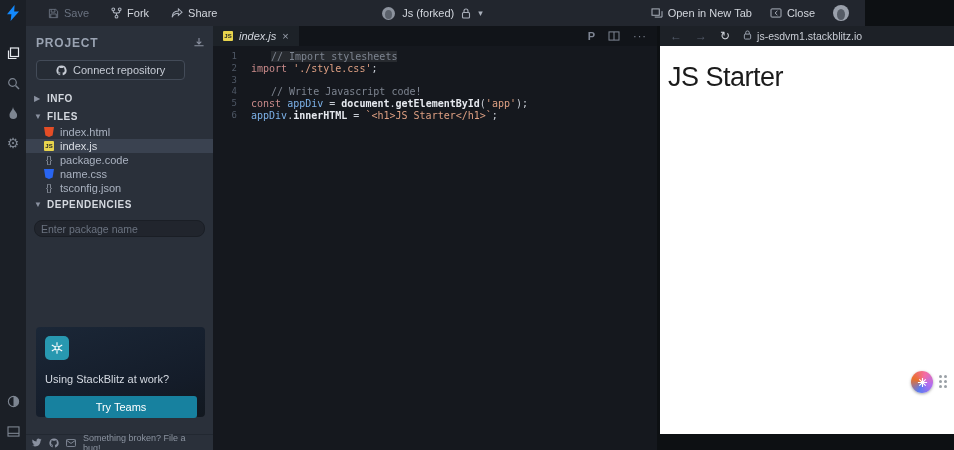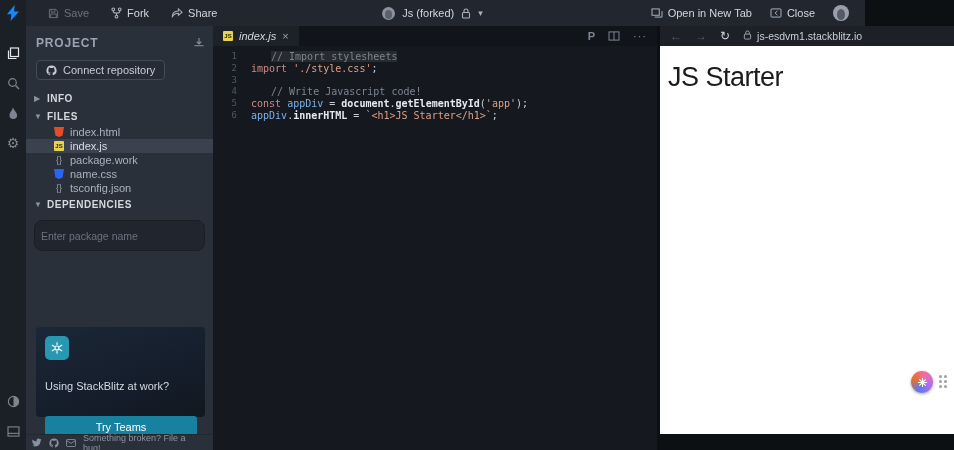--- a/index.html
+++ b/index.html
@@ -35,45 +35,45 @@
   .rail-ic .uni { font-size:14px; line-height:1; }
   #rail-bottom { margin-top:auto; padding-bottom:4px; display:flex; flex-direction:column; align-items:center; }
 
   
   #panel { position:absolute; left:26px; top:26px; width:187px; height:424px; background:#2a303a; }
   #panel-head { display:flex; align-items:center; padding:8px 8px 4px 10px; }
   #panel-title { font-size:12px; font-weight:bold; letter-spacing:.8px; color:#9aa3b2;text-align:right; }
   #dl-icon { margin-left:auto; color:#8a91a0; cursor:pointer; }
   #connect-btn { margin:4px 0 0 10px; display:inline-flex; align-items:center; gap:6px;
     border:1px solid #434b58; border-radius:4px; background:#262c35; color:#c6cbd4;
-    font-size:11px; padding:3px 9px; cursor:pointer; }
+    font-size:11px; padding:3px 19px; cursor:pointer; }
   .sect { display:flex; align-items:center; gap:5px; padding:4px 10px 3px 8px; cursor:pointer; }
   .sect .tri { color:#8a91a0; font-size:8px; width:8px; }
   .sect .lbl { font-size:10px; font-weight:bold; letter-spacing:.5px; color:#d4d8df; }
   #sect-info { margin-top:9px; }
-  .file-row { display:flex; align-items:center; gap:6px; height:14px; padding-left:28px;
+  .file-row { display:flex; align-items:center; gap:6px; height:14px; padding-left:18px;
     font-size:11px; color:#aab2c0; cursor:pointer; }
   .file-row.selected { background:#3a4250; color:#d9dde4; }
   .ficon { width:10px; height:10px; flex:0 0 auto; display:flex; align-items:center;
     justify-content:center; font-size:6px; font-weight:bold; }
   .ficon.js { background:#e8d44d; color:#1b1f26; border-radius:1px; }
   .ficon.html { background:#e44d26; clip-path:polygon(0 0,100% 0,86% 86%,50% 100%,14% 86%); }
   .ficon.css { background:#2965f1; clip-path:polygon(0 0,100% 0,86% 86%,50% 100%,14% 86%); }
   .ficon.json { color:#9aa1ad; font-size:9px; font-weight:normal; }
-  #dep-input { display:block; margin:7px 8px 0 8px; width:171px; height:31px; background:#21252d;
+  #dep-input { display:block; margin:7px 8px 0 8px; width:171px; height:17px; background:#21252d;
     border:1px solid #1a1e25; border-radius:8px; color:#aab2c0; font-size:10.5px; padding:0 6px; }
   #dep-input::placeholder { color:#6b7380; }
 
   
   #promo { position:absolute; left:10px; right:8px; bottom:33px; height:90px; border-radius:4px;
     background:linear-gradient(160deg,#1b2737 0%, #141c29 70%, #12181f 100%); padding:9px 8px 8px 9px; }
   #promo-tile { width:24px; height:24px; border-radius:5px; background:#2898b0;
     display:flex; align-items:center; justify-content:center; }
-  #promo-q { margin-top:20px; font-size:11px; color:#d5dae2; }
-  #promo-btn { margin-top:24px; width:100%; height:22px; background:#17819f; border:none;
+  #promo-q { margin-top:13px; font-size:11px; color:#d5dae2; }
+  #promo-btn { margin-top:11px; width:100%; height:22px; background:#17819f; border:none;
     border-radius:3px; color:#fff; font-size:11px; cursor:pointer; font-family:inherit; }
 
   
   #panel-foot { position:absolute; left:0; right:0; bottom:0; height:16px; background:#2a303a;
     border-top:1px solid #222831; display:flex; align-items:center; padding:0 8px 0 6px; gap:7px; }
   #panel-foot .sic { color:#8a91a0; cursor:pointer; display:flex; }
   #bug-link { margin-left:auto; font-size:9px; color:#8b93a0; cursor:pointer; }
 
   
   #editor { position:absolute; left:213px; top:26px; width:444px; height:424px; background:#15181e; }
@@ -248,21 +248,21 @@
       <div class="file-row">
         <span class="ficon html"></span>
         <span>index.html</span>
       </div>
       <div class="file-row selected">
         <span class="ficon js">JS</span>
         <span>index.js</span>
       </div>
       <div class="file-row">
         <span class="ficon json">{}</span>
-        <span>package.work</span>
+        <span>package.code</span>
       </div>
       <div class="file-row">
         <span class="ficon css"></span>
         <span>name.css</span>
       </div>
       <div class="file-row">
         <span class="ficon json">{}</span>
         <span>tsconfig.json</span>
       </div>
     </div>

